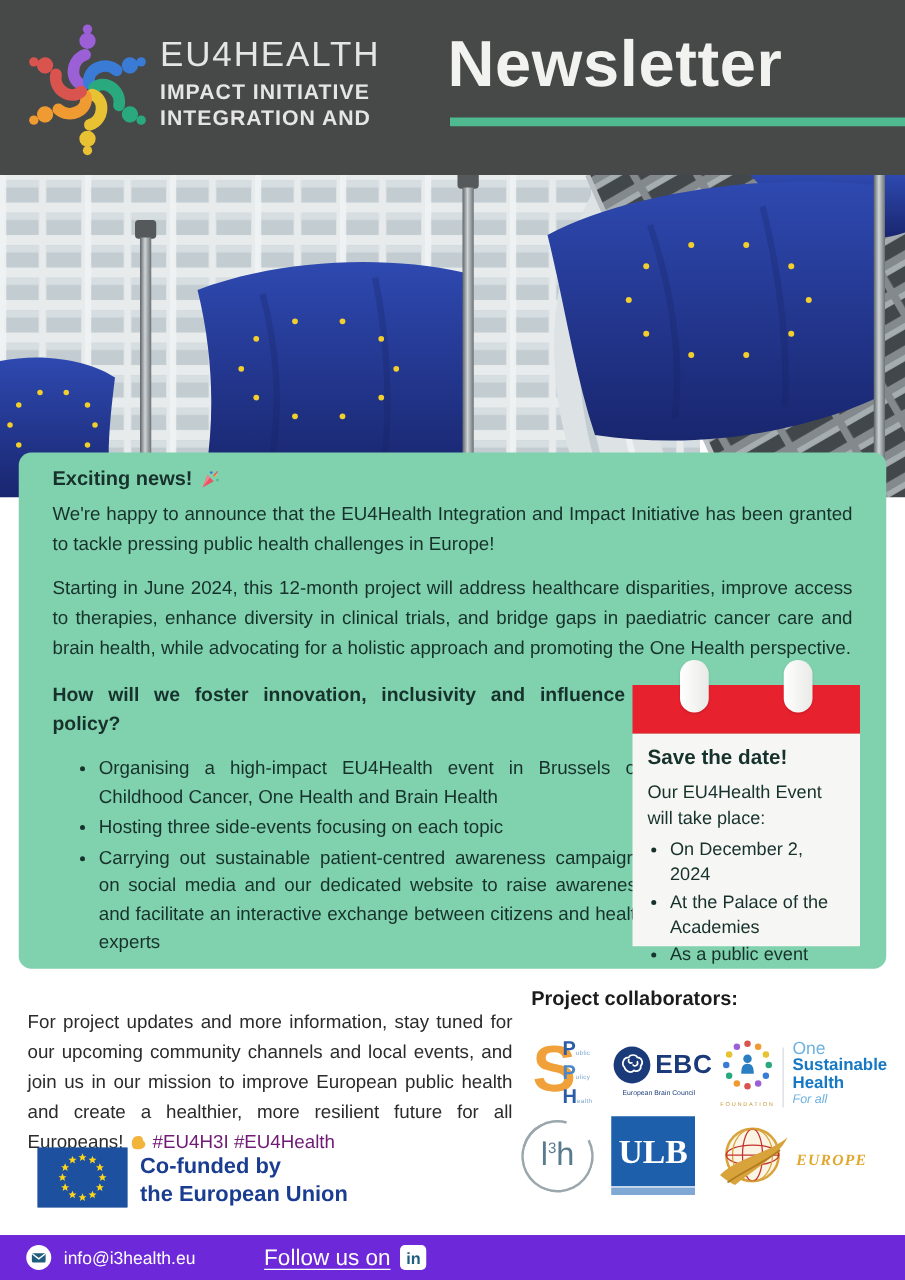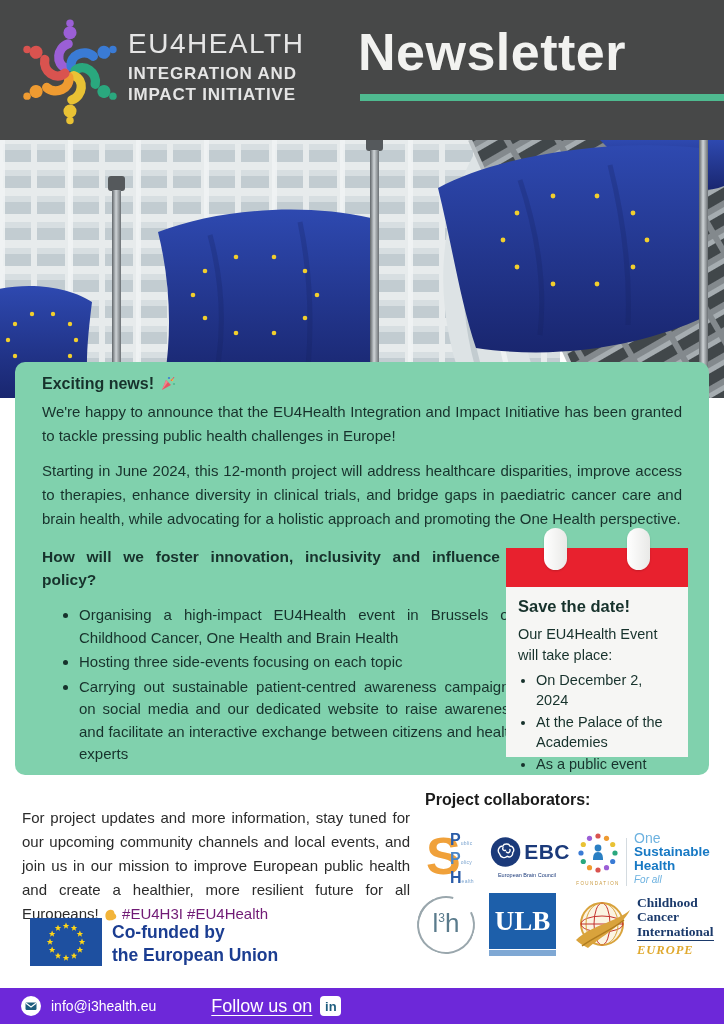--- a/index.html
+++ b/index.html
@@ -139,22 +139,22 @@
         <circle cx="46" cy="26" r="4" fill="#2aa87e"></circle>
         <circle cx="0" cy="52" r="4" fill="#e9c234"></circle>
         <circle cx="-46" cy="26" r="4" fill="#ef9b31"></circle>
         <circle cx="-46" cy="-24" r="4" fill="#d9534f"></circle>
         <circle cx="0" cy="-52" r="4" fill="#9b5fd6"></circle>
       </g>
     </svg>
     <div class="brand">
       <div class="brand-title">EU4HEALTH</div>
       <div class="brand-sub">
+        <div>IMPACT INITIATIVE</div>
         <div>INTEGRATION AND</div>
-        <div>IMPACT INITIATIVE</div>
       </div>
     </div>
     <div class="nl-title">Newsletter</div>
     <div class="nl-bar"></div>
   </div>
 
   <svg class="hero" viewBox="0 0 724 258" preserveAspectRatio="none">
     <defs>
       <pattern id="pGlass" width="34" height="26" patternUnits="userSpaceOnUse">
         <rect width="34" height="26" fill="#e7ebec"></rect>
@@ -366,25 +366,20 @@
     <svg width="60" height="62" viewBox="0 0 60 62">
       <circle cx="30" cy="28" r="21" fill="#fbf4e2" stroke="#d9a33c" stroke-width="2"></circle>
       <ellipse cx="30" cy="28" rx="21" ry="8" fill="none" stroke="#c5322e" stroke-width="1"></ellipse>
       <ellipse cx="30" cy="28" rx="8" ry="21" fill="none" stroke="#c5322e" stroke-width="1"></ellipse>
       <ellipse cx="30" cy="28" rx="16" ry="21" fill="none" stroke="#d9a33c" stroke-width="1"></ellipse>
       <line x1="9" y1="28" x2="51" y2="28" stroke="#c5322e" stroke-width="1"></line>
       <path d="M4,44 C 18,30 44,26 58,14 C 50,30 30,40 16,52 C 12,50 7,47 4,44 Z" fill="#d9a33c"></path>
       <path d="M10,50 C 24,40 40,34 52,24" fill="none" stroke="#b07c1f" stroke-width="1.4"></path>
     </svg>
     <div>
-      <div class="cci-text">
-        <div>Childhood</div>
-        <div>Cancer</div>
-        <div class="cci-int">International</div>
-      </div>
       <div class="cci-eur">EUROPE</div>
     </div>
   </div>
 
   <svg class="euflag" viewBox="0 0 72 48">
     <rect width="72" height="48" fill="#1e50a0"></rect>
     <defs>
       <polygon id="star" points="0,-3.4 1,-1.05 3.23,-1.05 1.42,0.4 2,2.75 0,1.3 -2,2.75 -1.42,0.4 -3.23,-1.05 -1,-1.05" fill="#ffd617"></polygon>
     </defs>
     <use href="#star" x="36" y="8"></use>

